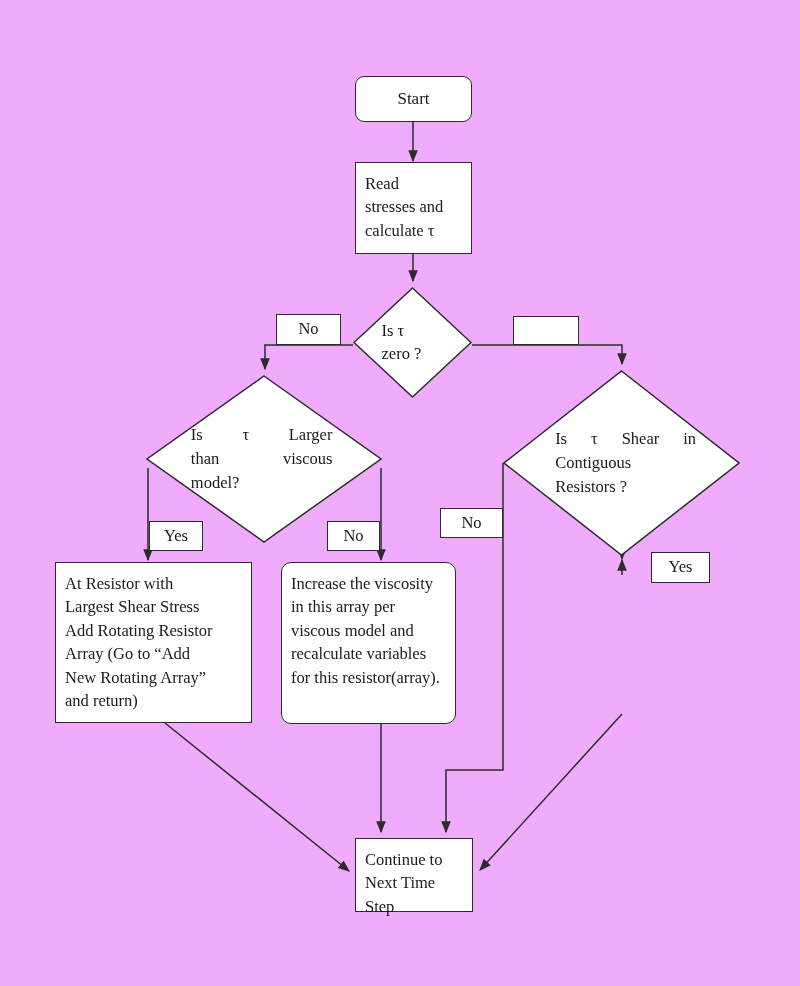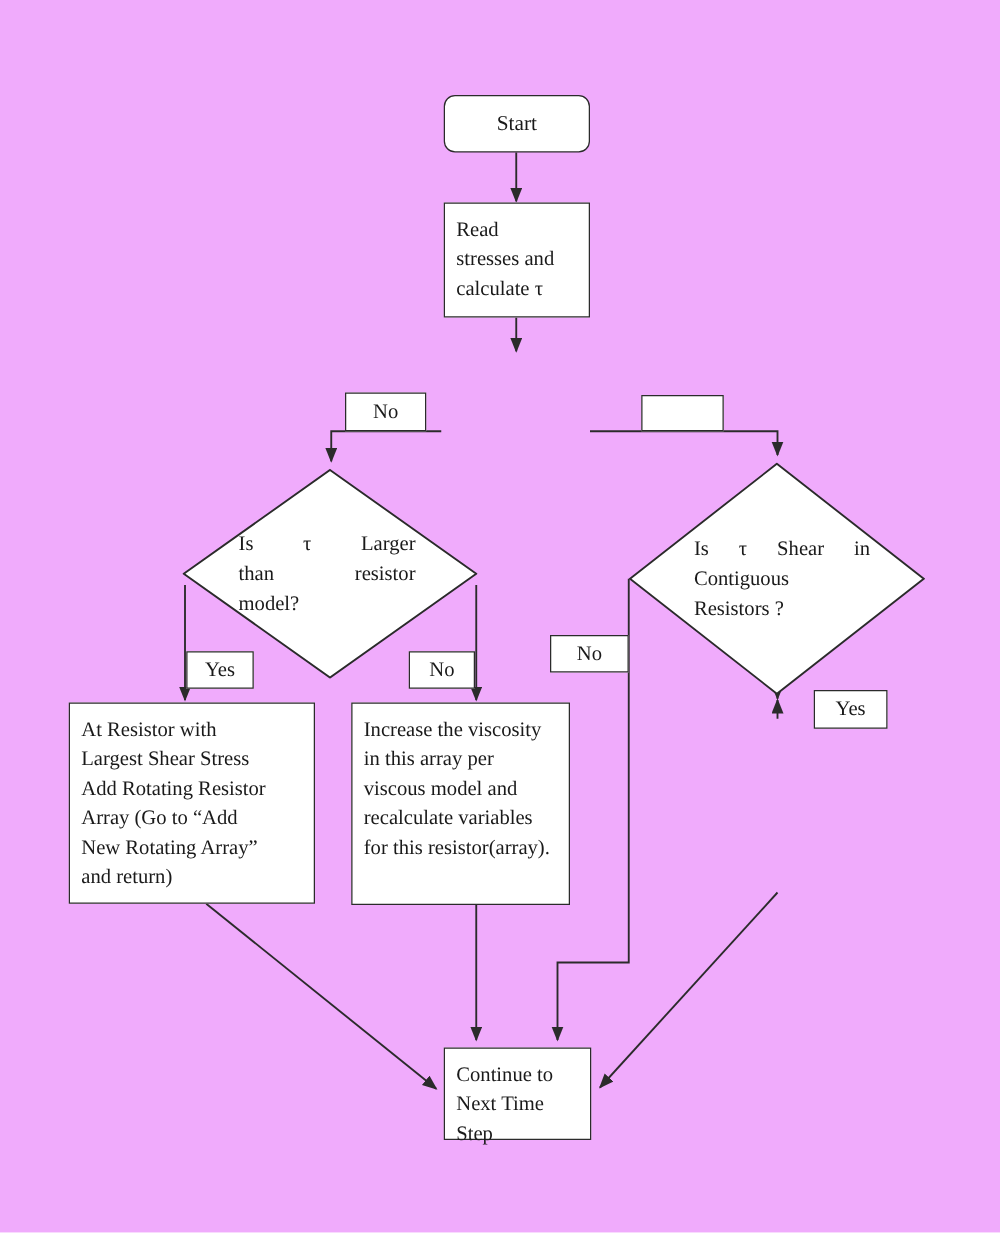--- a/index.html
+++ b/index.html
@@ -160,20 +160,29 @@
   <div class="node terminator" style="left:355px; top:76px; width:117px; height:46px;">
     <span class="txt">Start</span>
   </div>
 
   <div class="node process small" style="left:355px; top:162px; width:117px; height:92px;">
     <span class="txt">Read
 stresses and
 calculate τ</span>
   </div>
 
+  <div class="decision d-main" style="left:353px; top:287px; width:119px; height:111px;">
+    <svg class="dia-svg" width="119" height="111" viewBox="0 0 119 111" xmlns="http://www.w3.org/2000/svg">
+      <polygon points="59.5,1 118,55.5 59.5,110 1,55.5" fill="#ffffff" stroke="#2b2b2b" stroke-width="1.5"></polygon>
+    </svg>
+    <div class="dia-text">
+      <div>Is τ</div>
+      <div>zero ?</div>
+    </div>
+  </div>
 
   <div class="label-box" style="left:276px; top:314px; width:65px; height:31px;">
     <span class="txt">No</span>
   </div>
 
   <div class="label-box" style="left:513px; top:316px; width:66px; height:29px;">
     <span class="txt"></span>
   </div>
 
   <div class="decision" style="left:146px; top:375px; width:236px; height:168px;">
@@ -181,21 +190,21 @@
       <polygon points="118,1 235,84 118,167 1,84" fill="#ffffff" stroke="#2b2b2b" stroke-width="1.5"></polygon>
     </svg>
     <div class="dia-text" style="left:19%; width:60%;">
       <div class="just-line">
         <span class="jword">Is</span>
         <span class="jword">τ</span>
         <span class="jword">Larger</span>
       </div>
       <div class="just-line">
         <span class="jword">than</span>
-        <span class="jword">resistor</span>
+        <span class="jword">viscous</span>
       </div>
       <div>model?</div>
     </div>
   </div>
 
   <div class="label-box" style="left:149px; top:521px; width:54px; height:30px;">
     <span class="txt">Yes</span>
   </div>
 
   <div class="label-box" style="left:327px; top:521px; width:53px; height:30px;">
@@ -228,21 +237,21 @@
 
   <div class="node process" style="left:55px; top:562px; width:197px; height:161px;">
     <span class="txt">At Resistor with
 Largest Shear Stress
 Add Rotating Resistor
 Array (Go to “Add
 New Rotating Array”
 and return)</span>
   </div>
 
-  <div class="node process" style="left:281px; top:562px; width:175px; height:162px;">
+  <div class="node process" style="left:281px; top:562px; width:175px; height:162px;border-radius:10px;">
     <span class="txt">Increase the viscosity
 in this array per
 viscous model and
 recalculate variables
 for this resistor(array).</span>
   </div>
 
 
   <div class="node process" style="left:355px; top:838px; width:118px; height:74px;justify-content:center;">
     <span class="txt">Continue to

